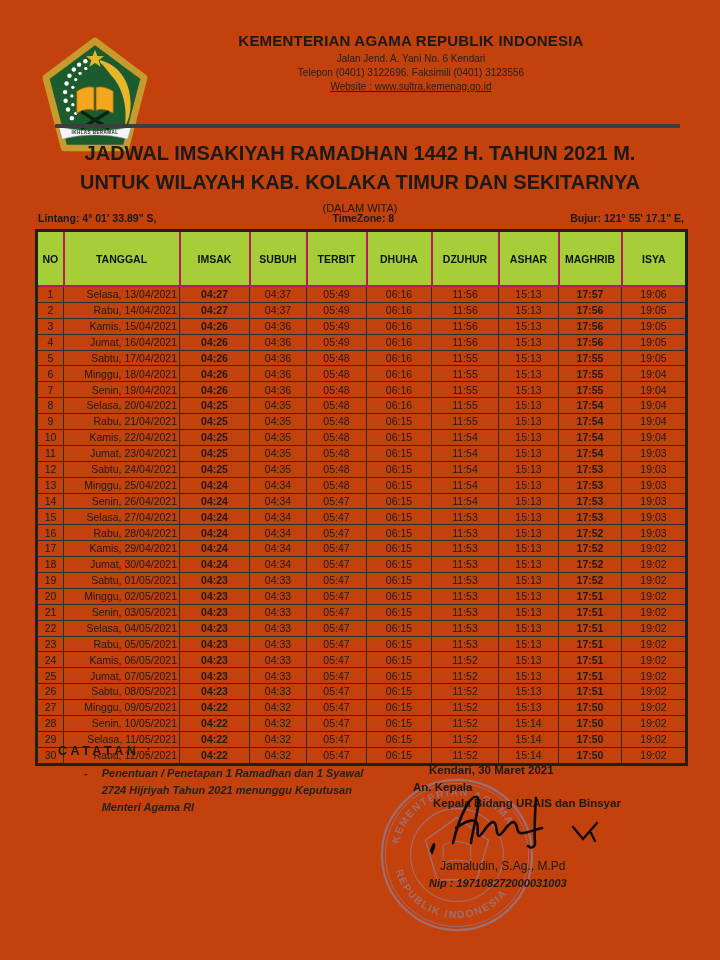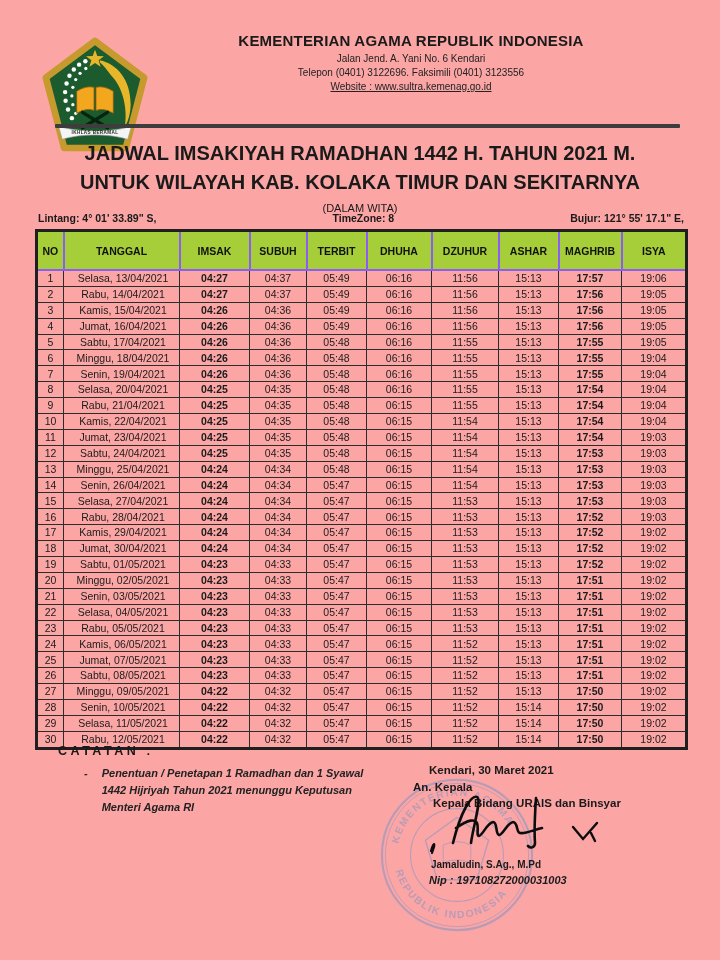--- a/index.html
+++ b/index.html
@@ -4,21 +4,21 @@
 <style>
   html,body{margin:0;padding:0;}
   body{
     font-family:"Liberation Sans", sans-serif;
     background:#e8e8e8;
   }
   .page{
     position:relative;
     width:720px;height:960px;
     margin:0 auto;
-    background:#fca5a5;
+    background:#c2410c;
     overflow:hidden;
     color:#1a1a1a;
   }
   
   .logo{position:absolute;left:42px;top:36px;width:106px;height:118px;}
   .letterhead{
     position:absolute;left:130px;right:28px;top:32px;
     text-align:center;line-height:1.25;
   }
   .org1{font-size:15px;font-weight:bold;letter-spacing:.2px;}
@@ -41,48 +41,48 @@
   }
   
   table.schedule{
     position:absolute;left:35px;top:229px;width:650px;
     border-collapse:collapse;table-layout:fixed;
     border:3px solid #1f1f1f;
   }
   table.schedule th{
     background:#a6ce39;
     font-size:10.5px;font-weight:bold;color:#111;
-    height:29px;border:2px solid #8b5cf6;
-    padding:4px 1px;
+    height:29px;border:2px solid #be185d;
+    padding:12px 1px;
   }
   table.schedule td{
     font-size:10.5px;text-align:center;
     height:14.9px;line-height:1;
     border:1.4px solid #2c2c2c;
     padding:0 2px;color:#1b1b1b;
     white-space:nowrap;overflow:hidden;
   }
-  table.schedule td:nth-child(2){text-align:center;padding-left:5px;}
+  table.schedule td:nth-child(2){text-align:right;padding-left:5px;}
   table.schedule td:nth-child(3),
   table.schedule td:nth-child(9){font-weight:bold;}
   
   .catatan{position:absolute;left:58px;top:744px;width:330px;}
   .catatan-title{font-size:12.5px;font-weight:bold;letter-spacing:3.5px;}
   .note{
     display:flex;gap:14px;margin-top:7px;margin-left:26px;
     font-size:11px;font-style:italic;font-weight:bold;
     line-height:1.55;color:#222;
   }
   .note .dash{flex:0 0 auto;}
   .sigblock{position:absolute;left:413px;top:762px;width:290px;z-index:2;line-height:1.4;}
   .sig-place{font-size:11.5px;font-weight:bold;margin-left:16px;}
   .sig-an{font-size:11.5px;font-weight:bold;margin-top:1px;}
   .sig-role{font-size:11.5px;font-weight:bold;margin-left:20px;}
   .sig-space{height:47px;}
-  .sig-name{font-size:10px;font-weight:bold;margin-left:18px;}
+  .sig-name{font-size:12px;font-weight:normal;margin-left:27px;}
   .sig-nip{font-size:11px;font-weight:bold;margin-left:16px;margin-top:1px;font-style:italic;}
   .stamp{position:absolute;left:378px;top:776px;width:158px;height:158px;opacity:.55;z-index:1;}
   .signature{position:absolute;left:423px;top:789px;width:200px;height:66px;z-index:3;}
 </style>
 </head>
 <body>
 
 <div class="page">
 
   <svg class="logo" viewBox="0 0 110 120">
@@ -522,21 +522,21 @@
           <td>17:50</td>
           <td>19:02</td>
         </tr>
       </tbody>
   </table>
 
   <div class="catatan">
     <div class="catatan-title">CATATAN :</div>
     <div class="note">
       <span class="dash">-</span>
-      <span>Penentuan / Penetapan 1 Ramadhan dan 1 Syawal 1442 Hijriyah Tahun 2021 menunggu Keputusan Menteri Agama RI</span>
+      <span>Penentuan / Penetapan 1 Ramadhan dan 1 Syawal 2724 Hijriyah Tahun 2021 menunggu Keputusan Menteri Agama RI</span>
     </div>
   </div>
 
   <svg class="stamp" viewBox="0 0 160 160">
     <circle cx="80" cy="80" r="76" fill="none" stroke="#8494c4" stroke-width="2.2"></circle>
     <circle cx="80" cy="80" r="72.5" fill="none" stroke="#8494c4" stroke-width="0.9"></circle>
     <circle cx="80" cy="80" r="47" fill="none" stroke="#8494c4" stroke-width="1.1"></circle>
     <defs>
       <path id="arcT" d="M 20,80 A 60,60 0 0 1 140,80"></path>
       <path id="arcB" d="M 16,80 A 64,64 0 0 0 144,80"></path>

